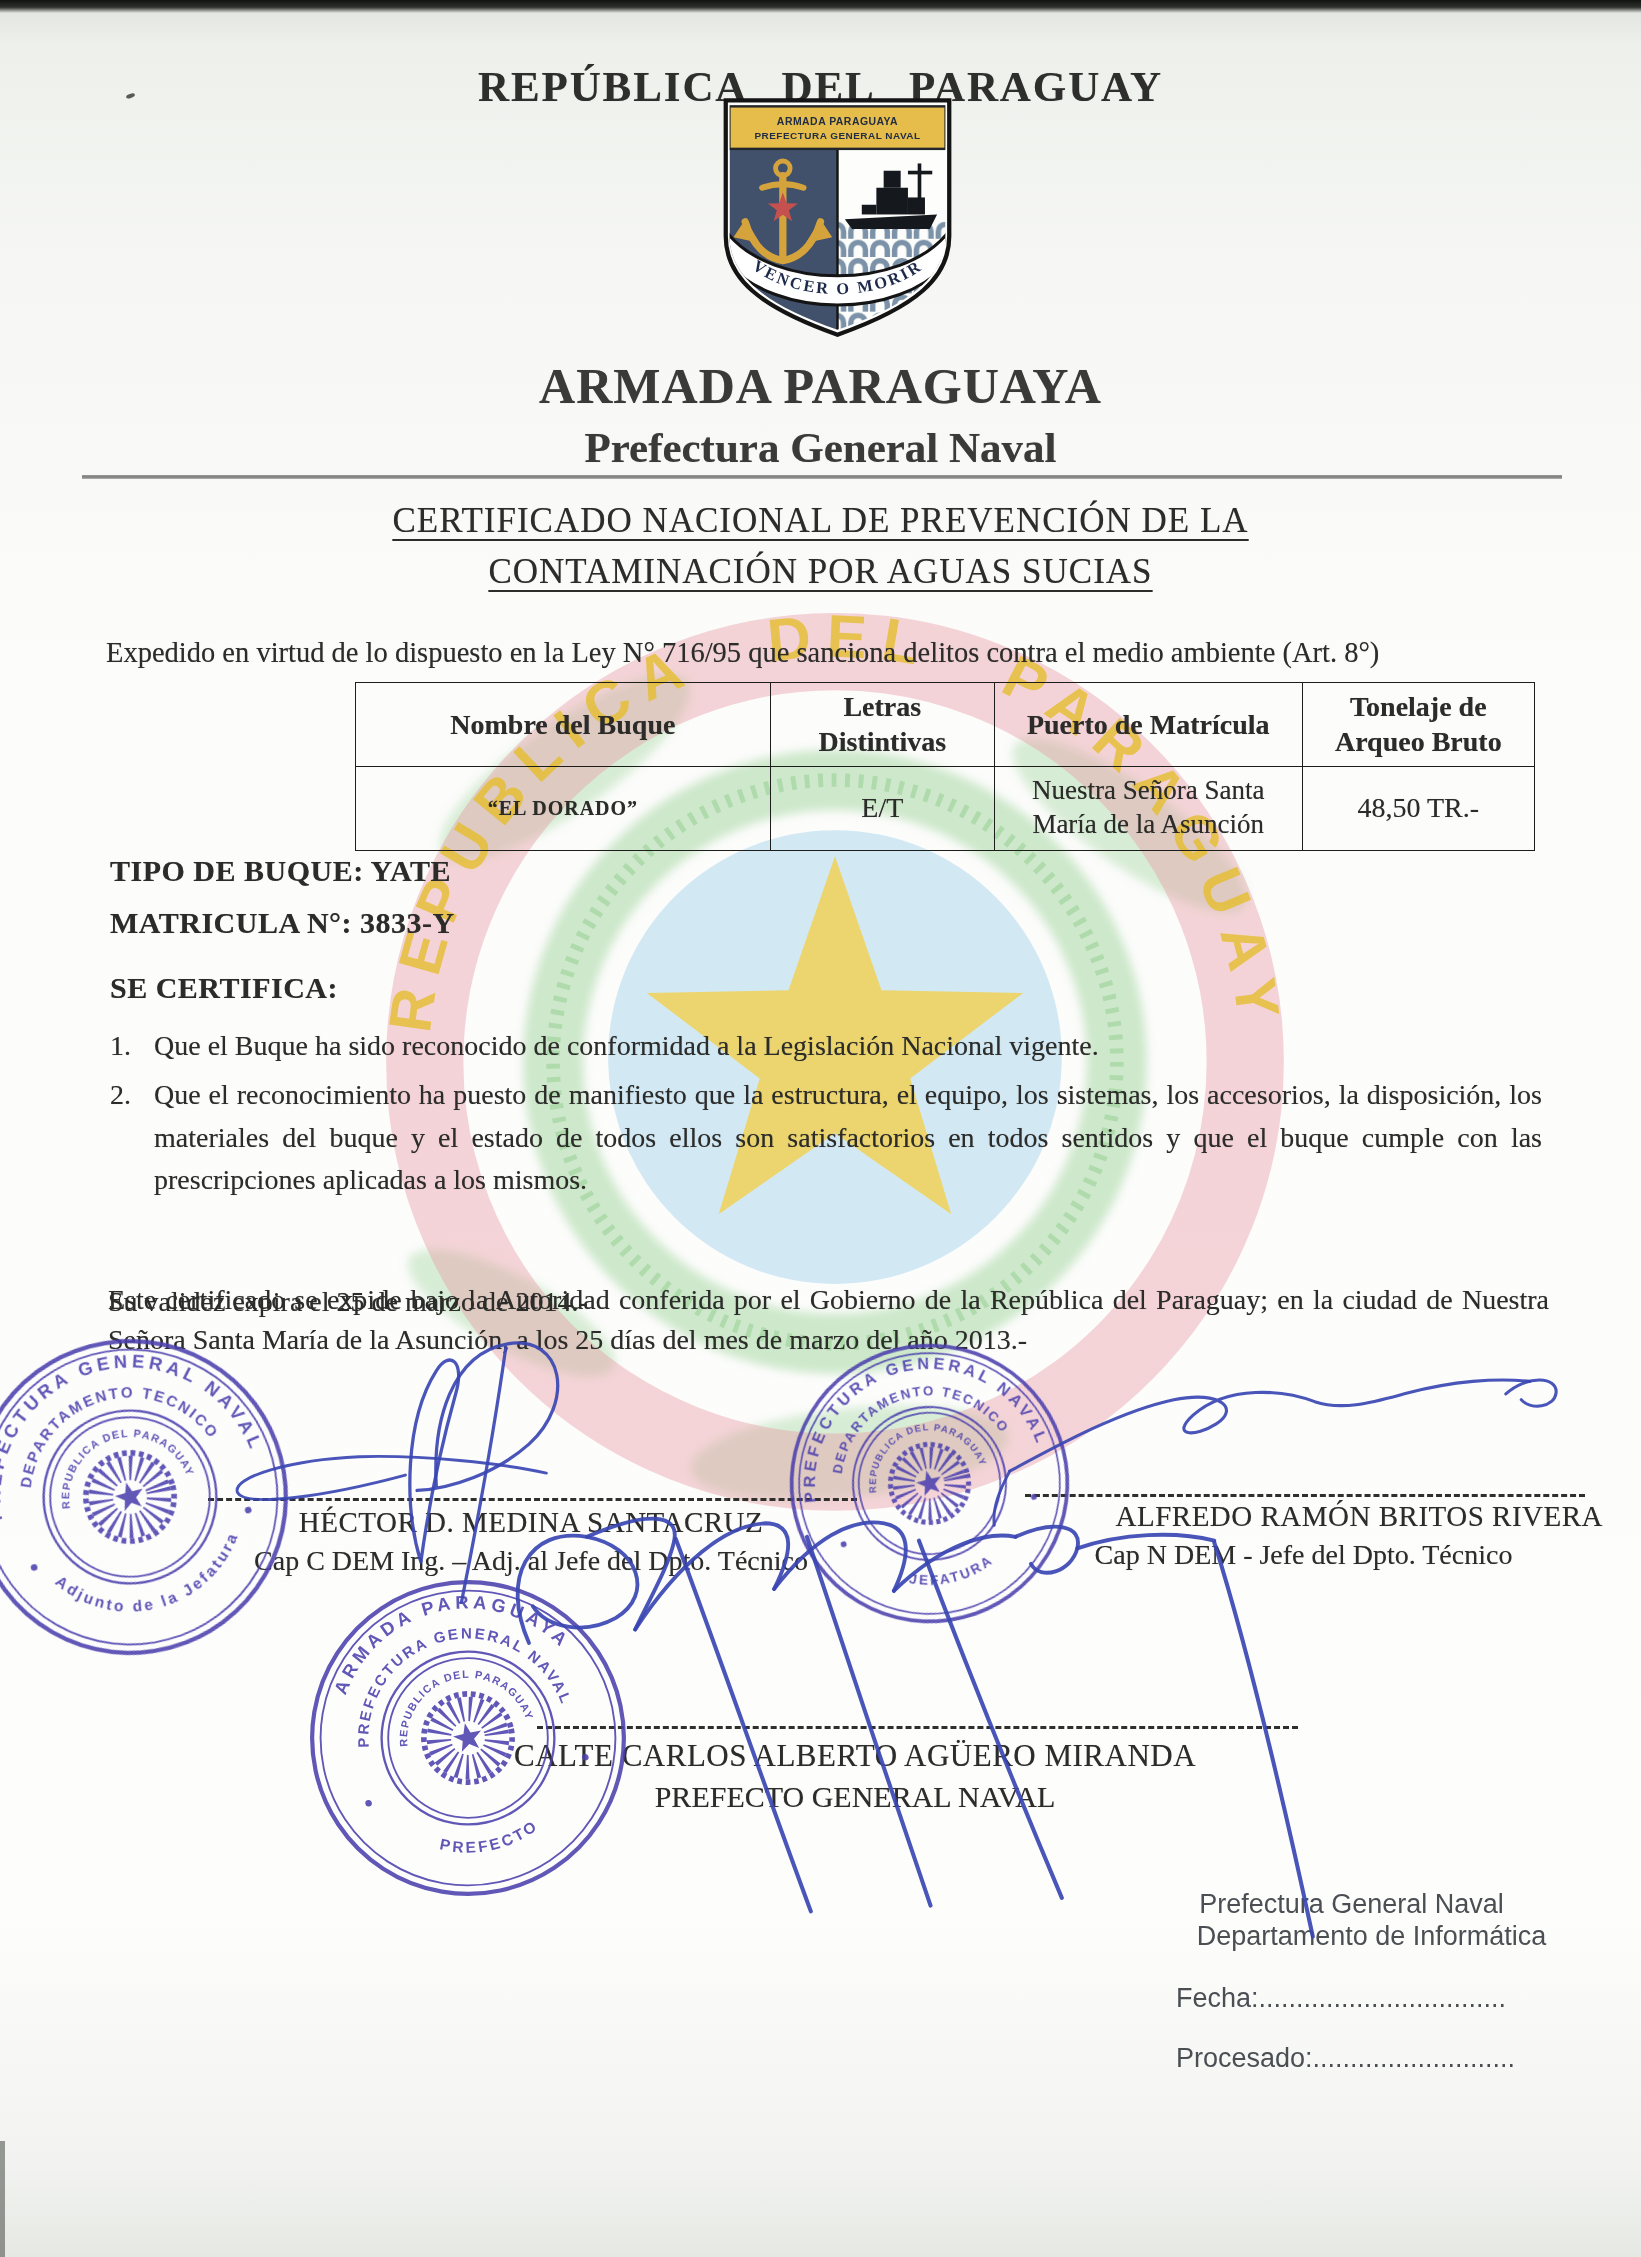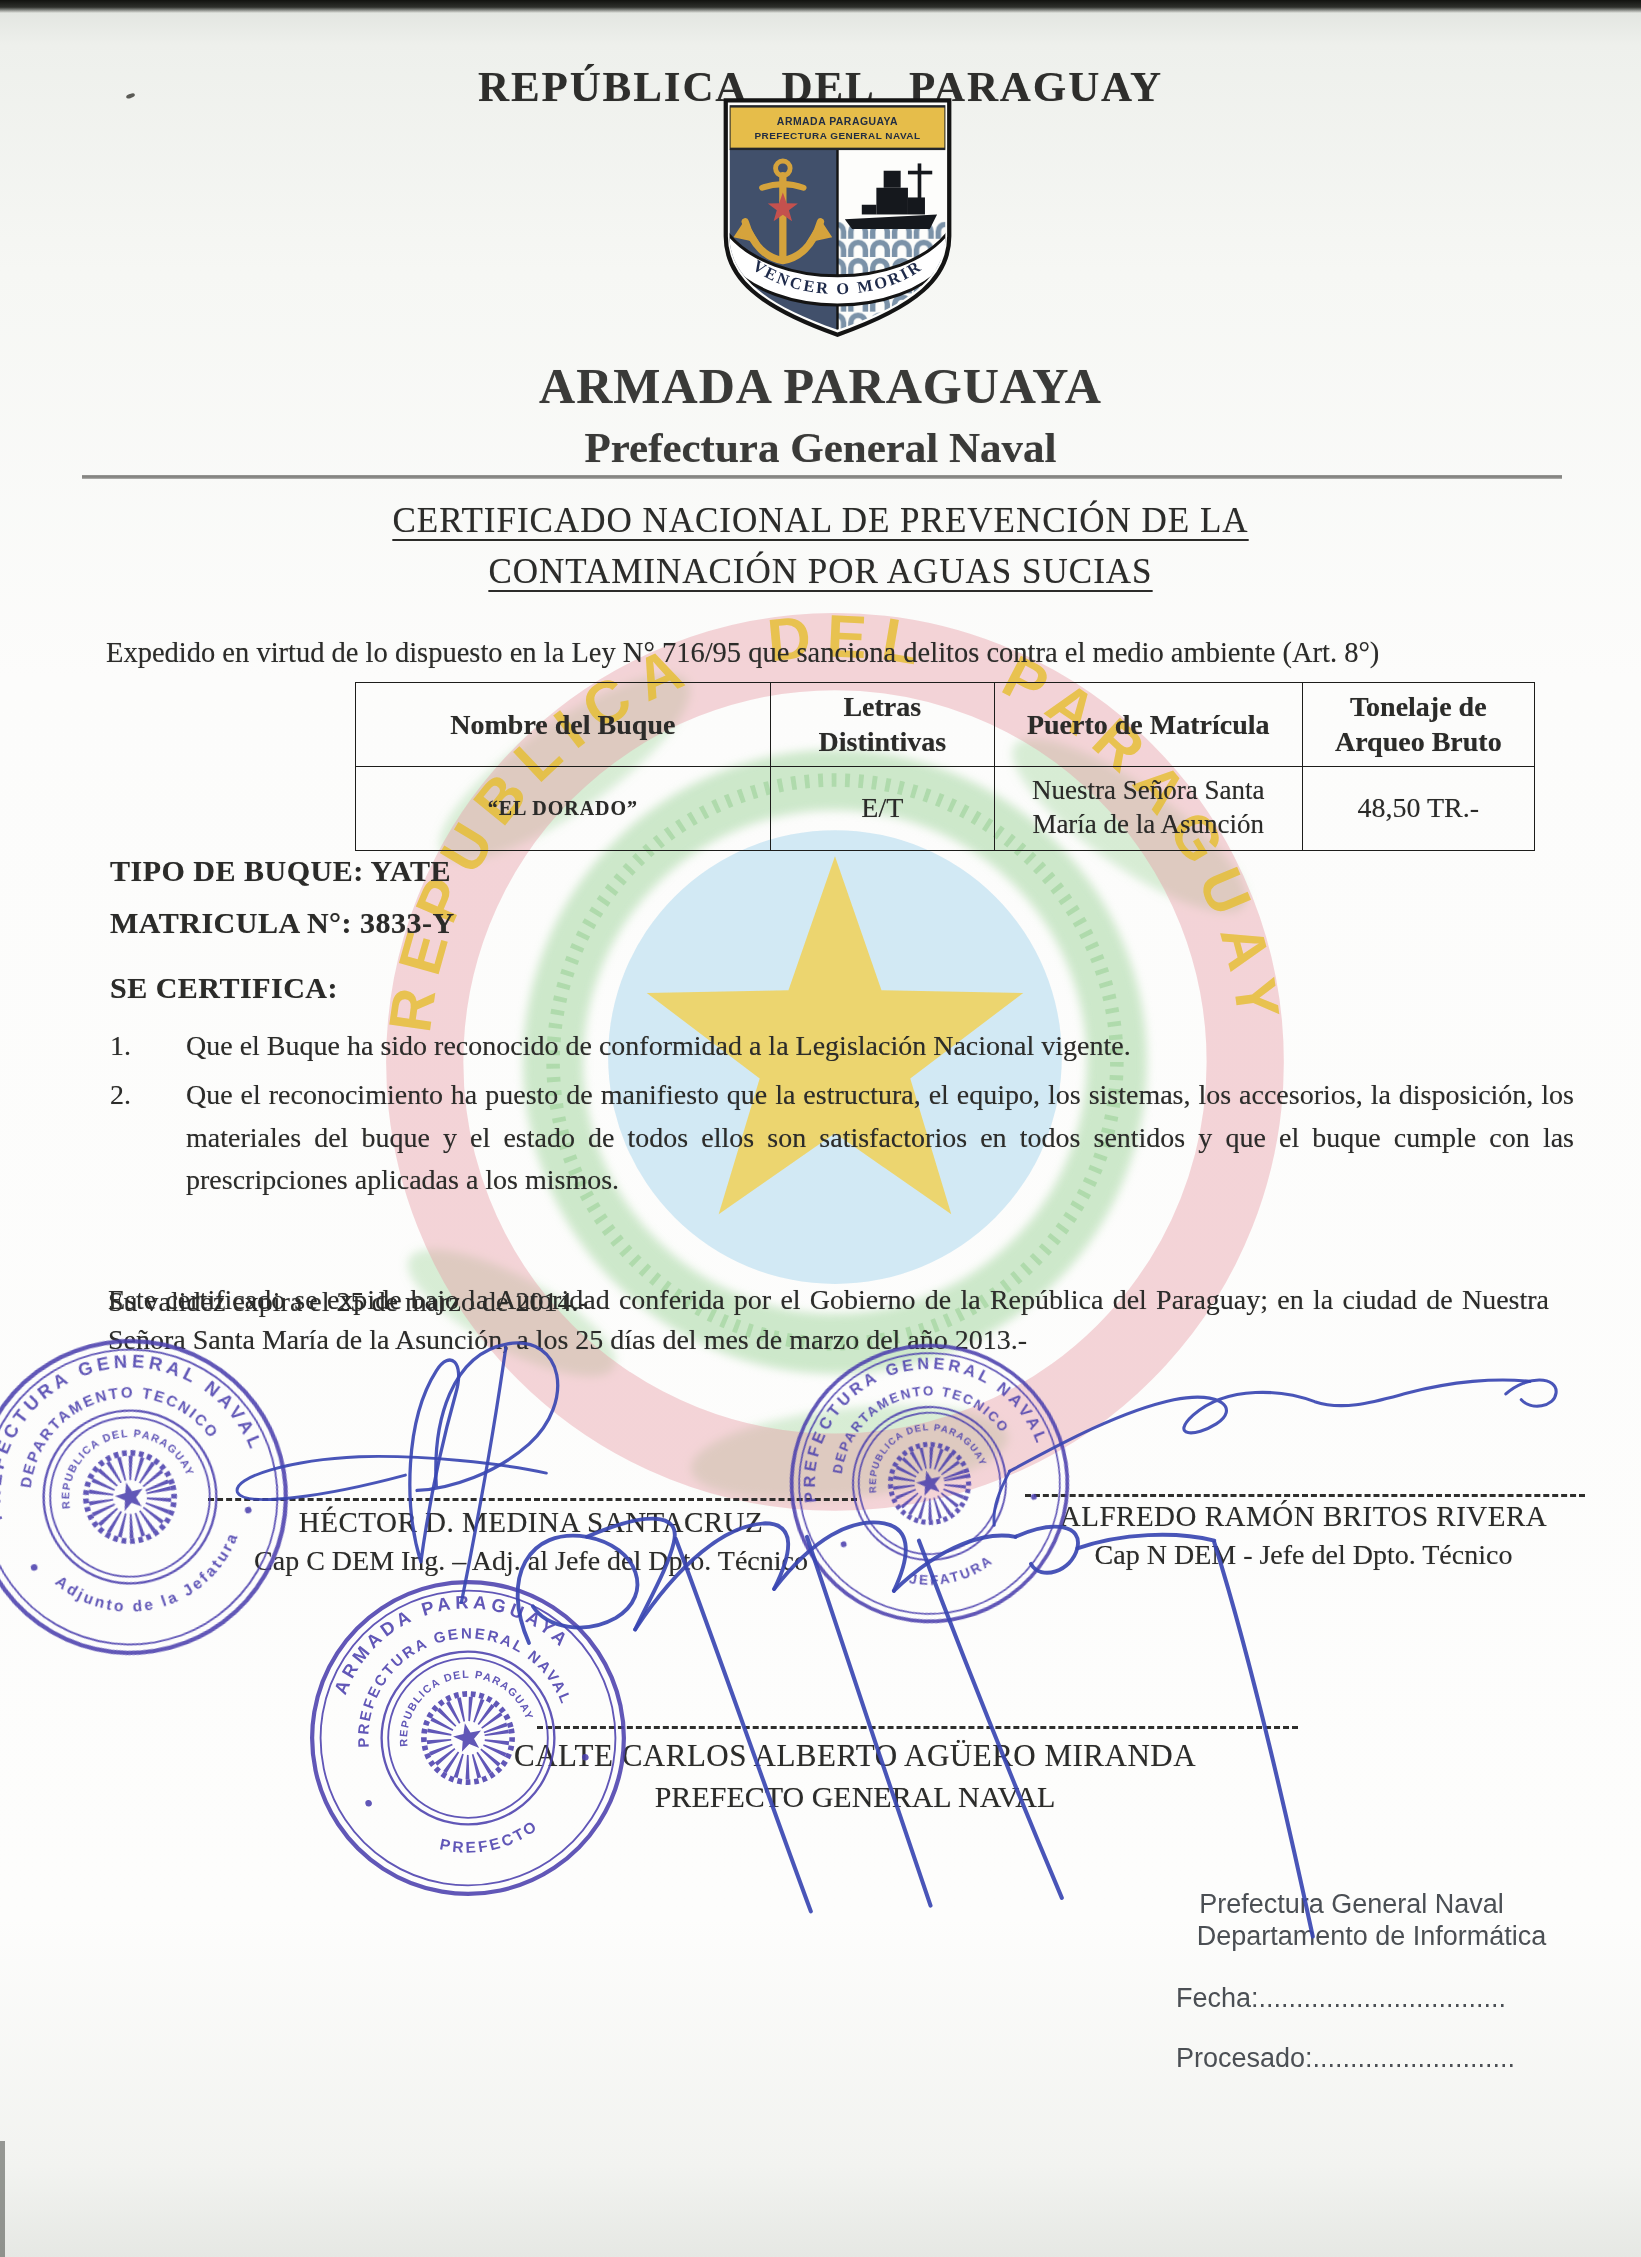--- a/index.html
+++ b/index.html
@@ -35,36 +35,36 @@
   .cell-name{font-weight:bold;font-size:20px;letter-spacing:1px;}
   .cell-port{font-size:27px;line-height:1.25;}
 
   .bold-line{font-size:30px;font-weight:bold;letter-spacing:0.5px;color:#2b2b29;}
   .tipo-line{left:110px;top:854px;}
   .matricula-line{left:110px;top:906px;}
   .certifica-line{left:110px;top:971px;}
 
   .clause{font-size:28px;line-height:1.52;color:#2c2c2a;}
   .clause-num{left:110px;width:39px;}
-  .clause-text{left:154px;width:1388px;text-align:justify;margin-left:32px;}
+  .clause-text{left:154px;width:1388px;text-align:justify;}
   .c1n{top:1025px;} .c1t{top:1025px;}
   .c2n{top:1074px;} .c2t{top:1074px;}
   .closing{left:108px;top:1280px;width:1441px;font-size:28px;line-height:1.42;text-align:justify;color:#2c2c2a;}
   .expiry{left:108px;top:1286px;width:966px;font-size:28px;color:#2c2c2a;}
 
   .dash-line{border-top:3.4px dashed #2f2f2d;z-index:10;}
   .dash-left{left:208px;top:1498px;width:649px;}
   .dash-right{left:1025px;top:1494px;width:560px;}
   .dash-center{left:537px;top:1726px;width:761px;}
 
   .sig-name{font-size:29px;letter-spacing:0.5px;text-align:center;color:#2c2c2a;}
   .sig-title{font-size:28px;text-align:center;color:#2c2c2a;}
   .left-name{left:164px;top:1506px;width:734px;}
   .left-title{left:145px;top:1545px;width:772px;}
-  .right-name{left:1004px;top:1500px;width:599px;}
+  .right-name{left:1004px;top:1500px;width:599px;text-align:right;}
   .right-title{left:1004px;top:1539px;width:599px;}
   .center-name{left:406px;top:1738px;width:898px;font-size:31px;}
   .center-title{left:406px;top:1780px;width:898px;font-size:30px;}
 
   .proc{font-family:"Liberation Sans",sans-serif;color:#4b4f54;z-index:10;}
   .proc-l1{left:1110px;top:1889px;width:483px;text-align:center;font-size:27px;}
   .proc-l2{left:1130px;top:1921px;width:483px;text-align:center;font-size:27px;}
   .proc-fecha{left:1176px;top:1983px;font-size:27px;}
   .proc-procesado{left:1176px;top:2043px;font-size:27px;}
 

